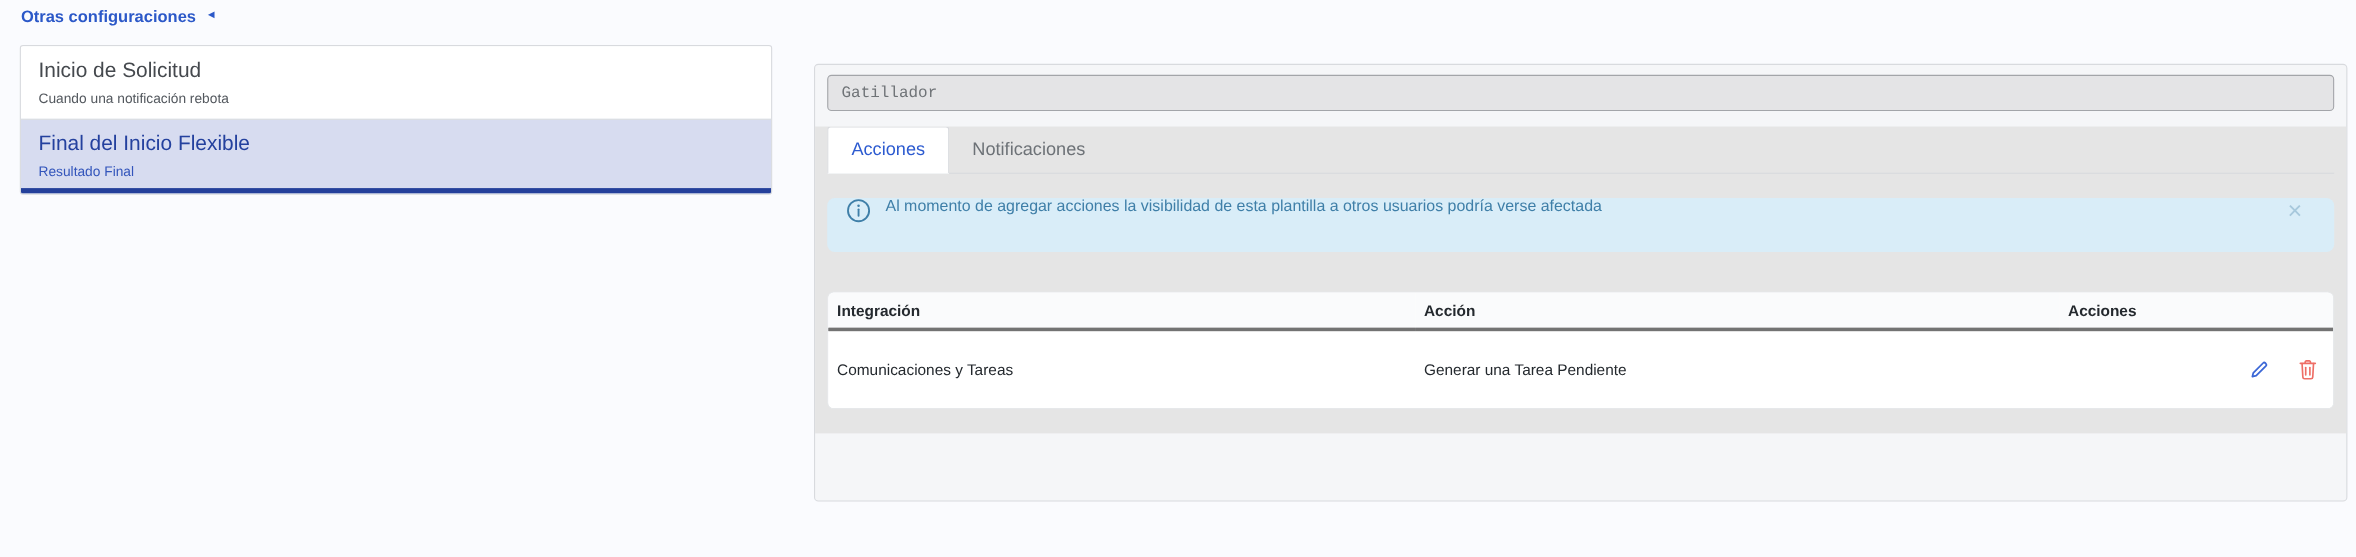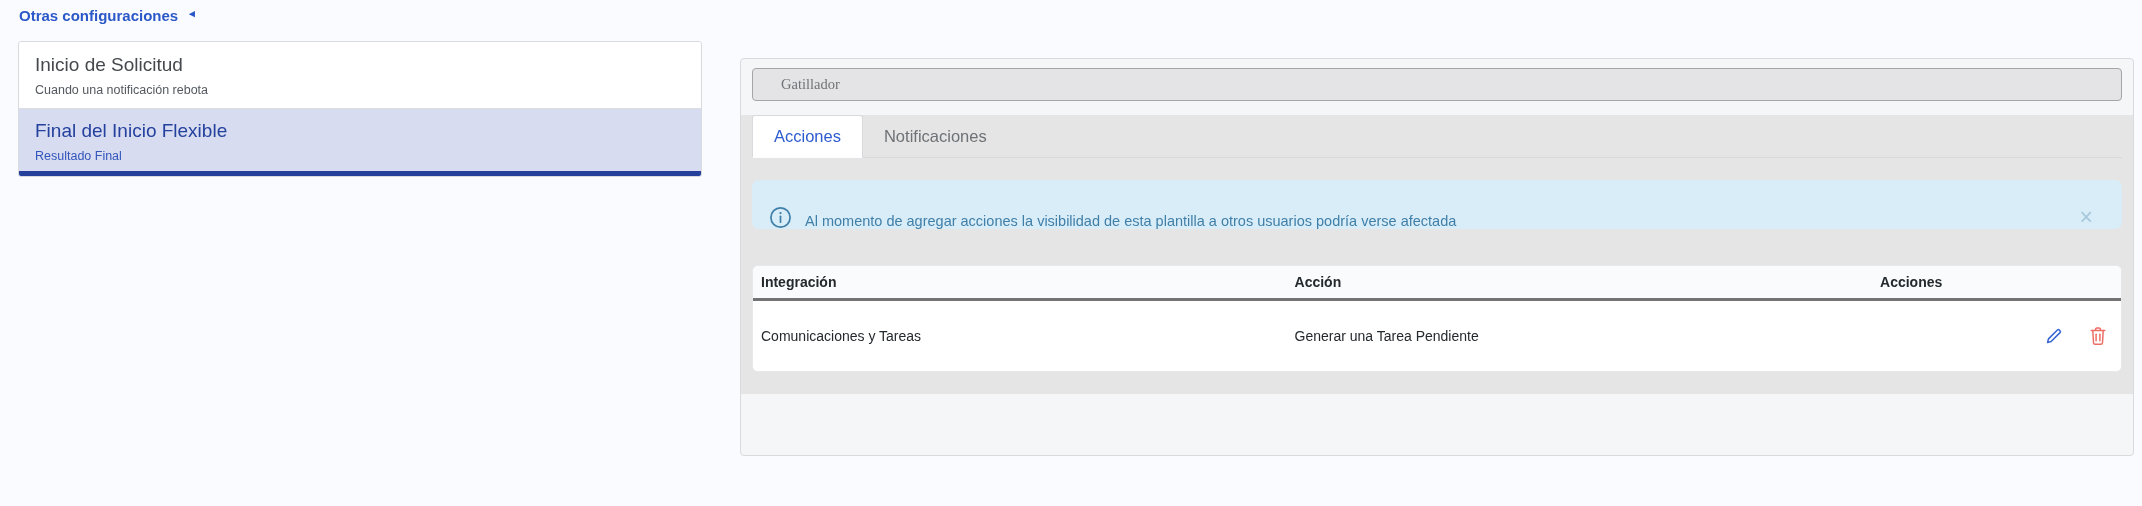--- a/index.html
+++ b/index.html
@@ -41,40 +41,40 @@
   
   .panel-card {
     position: absolute; left: 740px; top: 58px; width: 1394px; height: 398px;
     background: #f5f6f8; border: 1px solid #d8dade; border-radius: 4px;
   }
   .field-label { margin: 27px 11px 0; font-size: 14.5px; color: #3d4248; }
   .required-mark { color: var(--required); margin-left: 4px; }
   .text-input {
     display: block; margin: 9px 11px 0; width: calc(100% - 22px); height: 33px;
     background: #e4e4e6; border: 1px solid #a3a5a9; border-radius: 4px;
-    color: #6f7377; font-size: 14.5px; padding: 0 28px;
-    font-family: Liberation Serif, serif;
+    color: #6f7377; font-size: 14.5px; padding: 0 12px;
+    font-family: Liberation Mono, monospace;
   }
   .white-zone { margin-top: 14px; background: #e5e5e5; padding: 0 11px 22px; }
 
   .tabs { display: flex; border-bottom: 1px solid #d8dade; height: 43px; }
   .tab {
     display: flex; align-items: center; padding: 0 21px;
     font-size: 16.5px; color: #6d7277; cursor: pointer; white-space: nowrap;
   }
   .tab.active {
     background: #fff; border: 1px solid #d8dade; border-bottom: 1px solid #fcfdfe;
     margin-bottom: -1px; border-radius: 3px 3px 0 0;
     color: var(--tab-active);
   }
 
   .banner {
     margin-top: 22px; height: 49px;
     background: var(--banner-bg); border-radius: 7px;
-    display: flex; align-items: flex-end; padding: 0 17px;
+    display: flex; align-items: flex-start; padding: 0 17px;
     color: var(--banner-text);
   }
   .banner-icon { flex: 0 0 auto; display: flex; }
   .banner-text { font-size: 14.5px; margin-left: 13px; }
   .banner-close {
     margin-left: auto; margin-right: 12px; color: #a7c8dc;
     font-size: 23px; line-height: 1; cursor: pointer; background: none; border: none;
     font-family: "Liberation Sans", sans-serif;
   }
 

